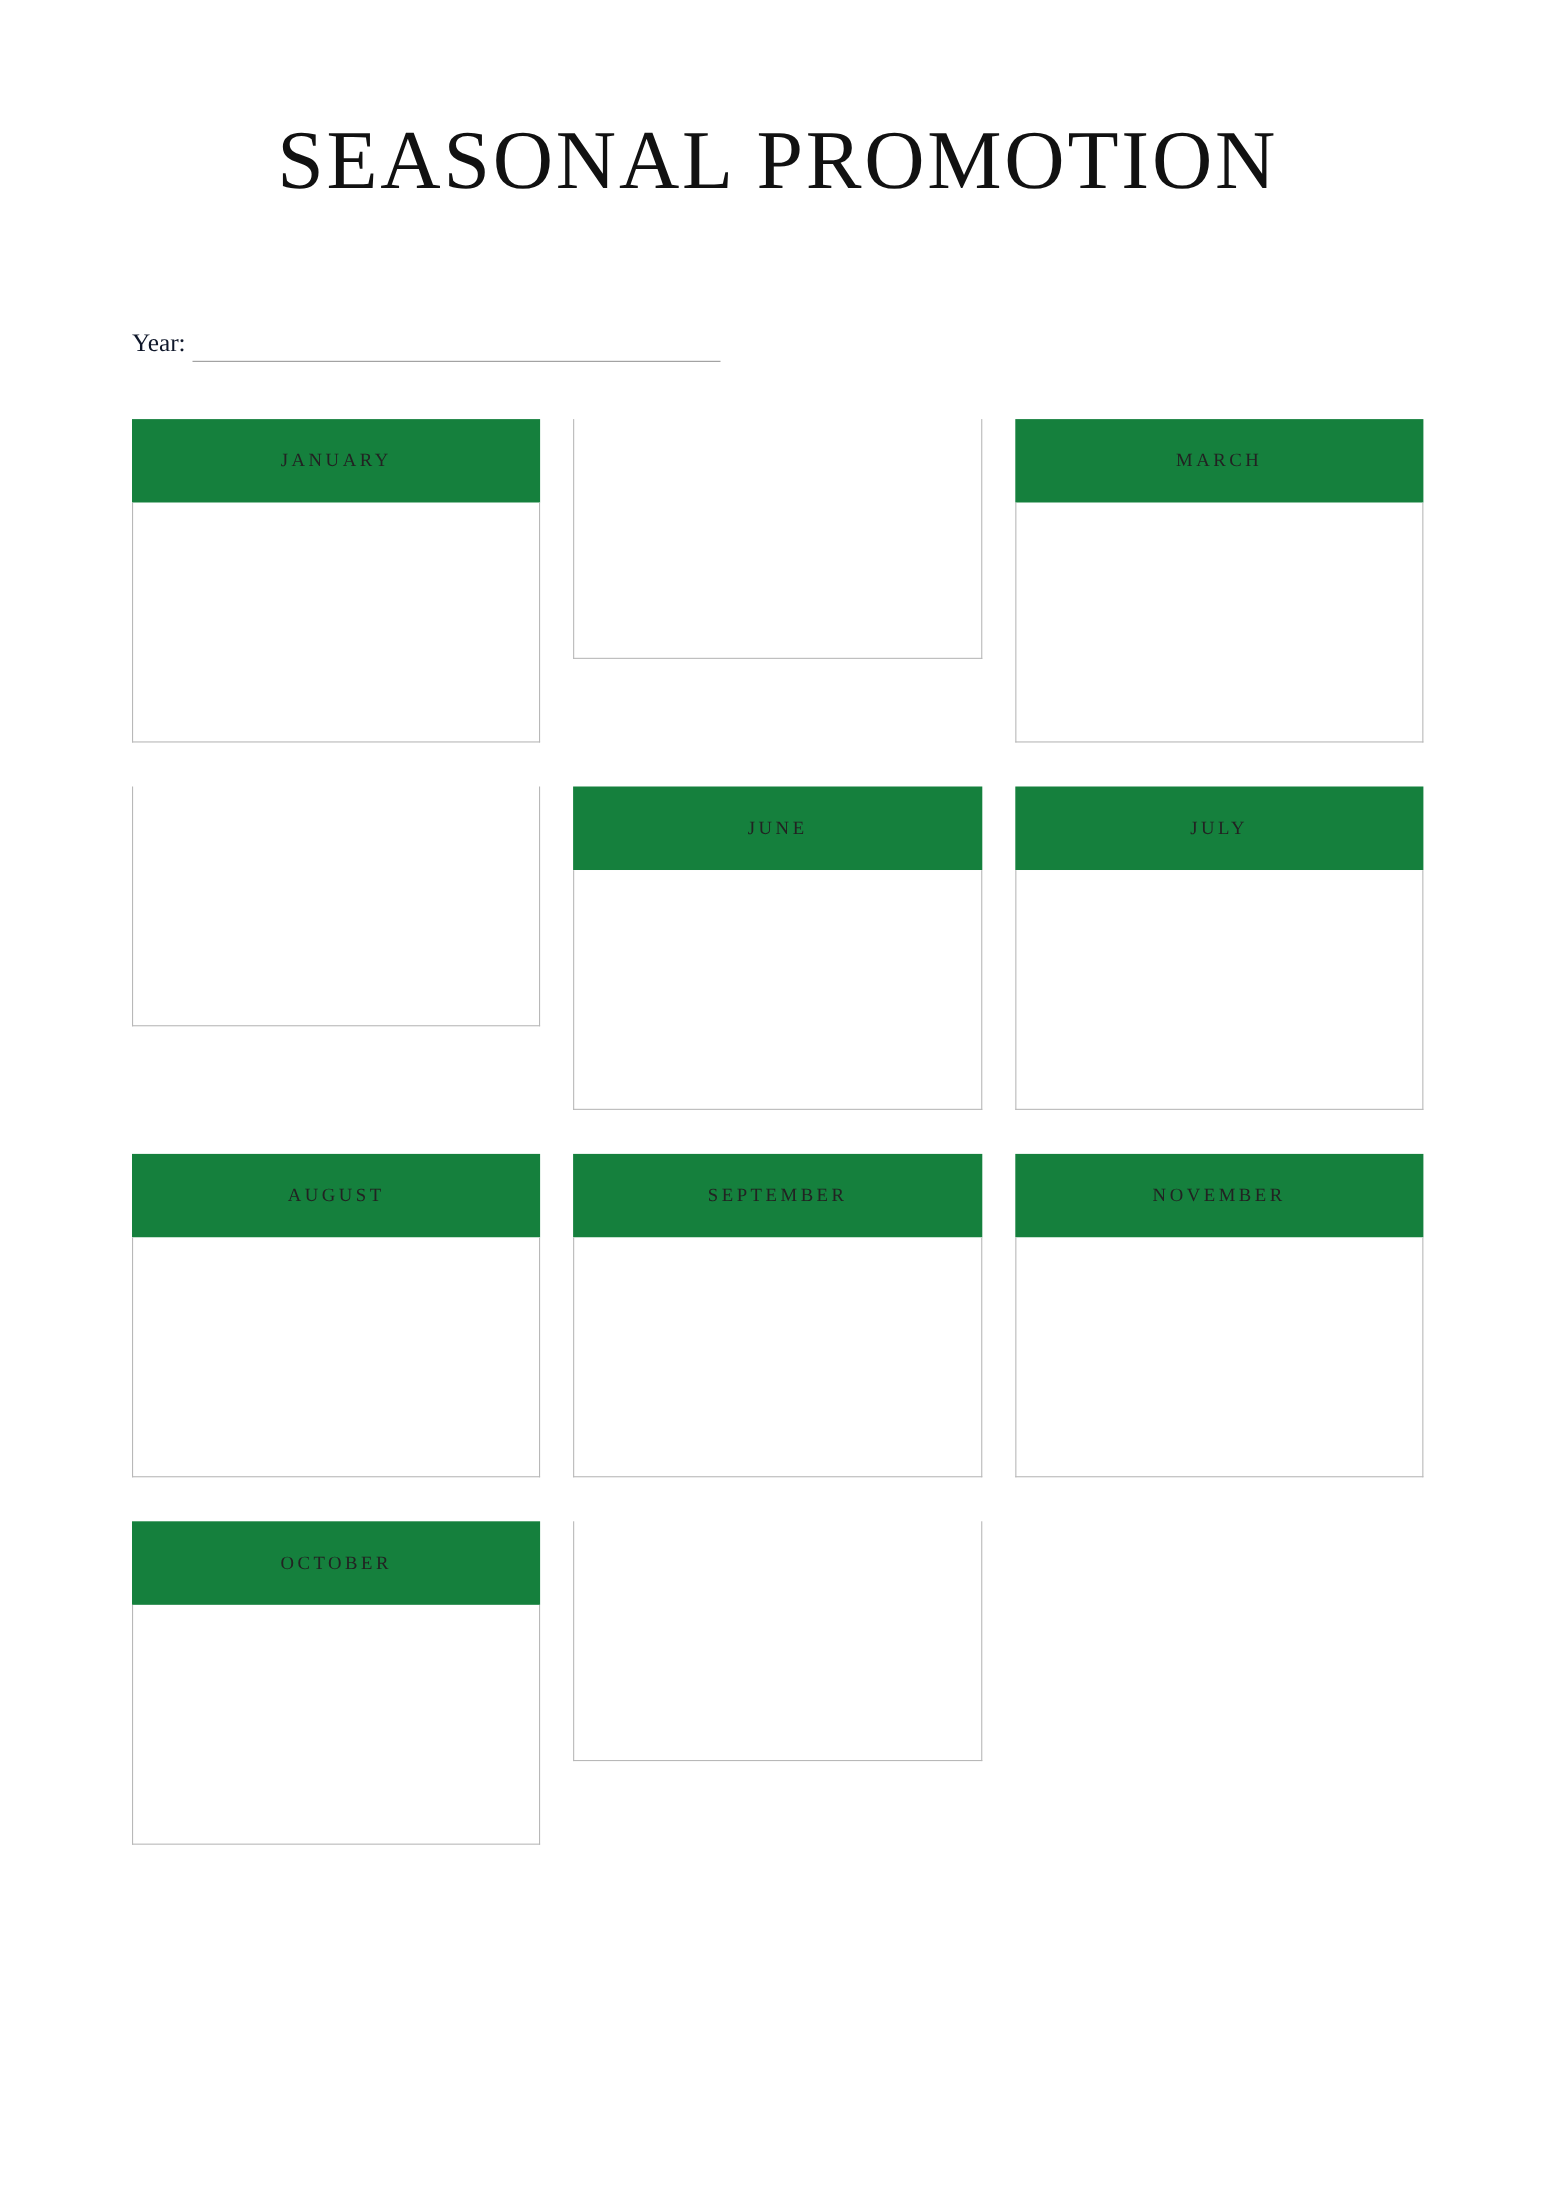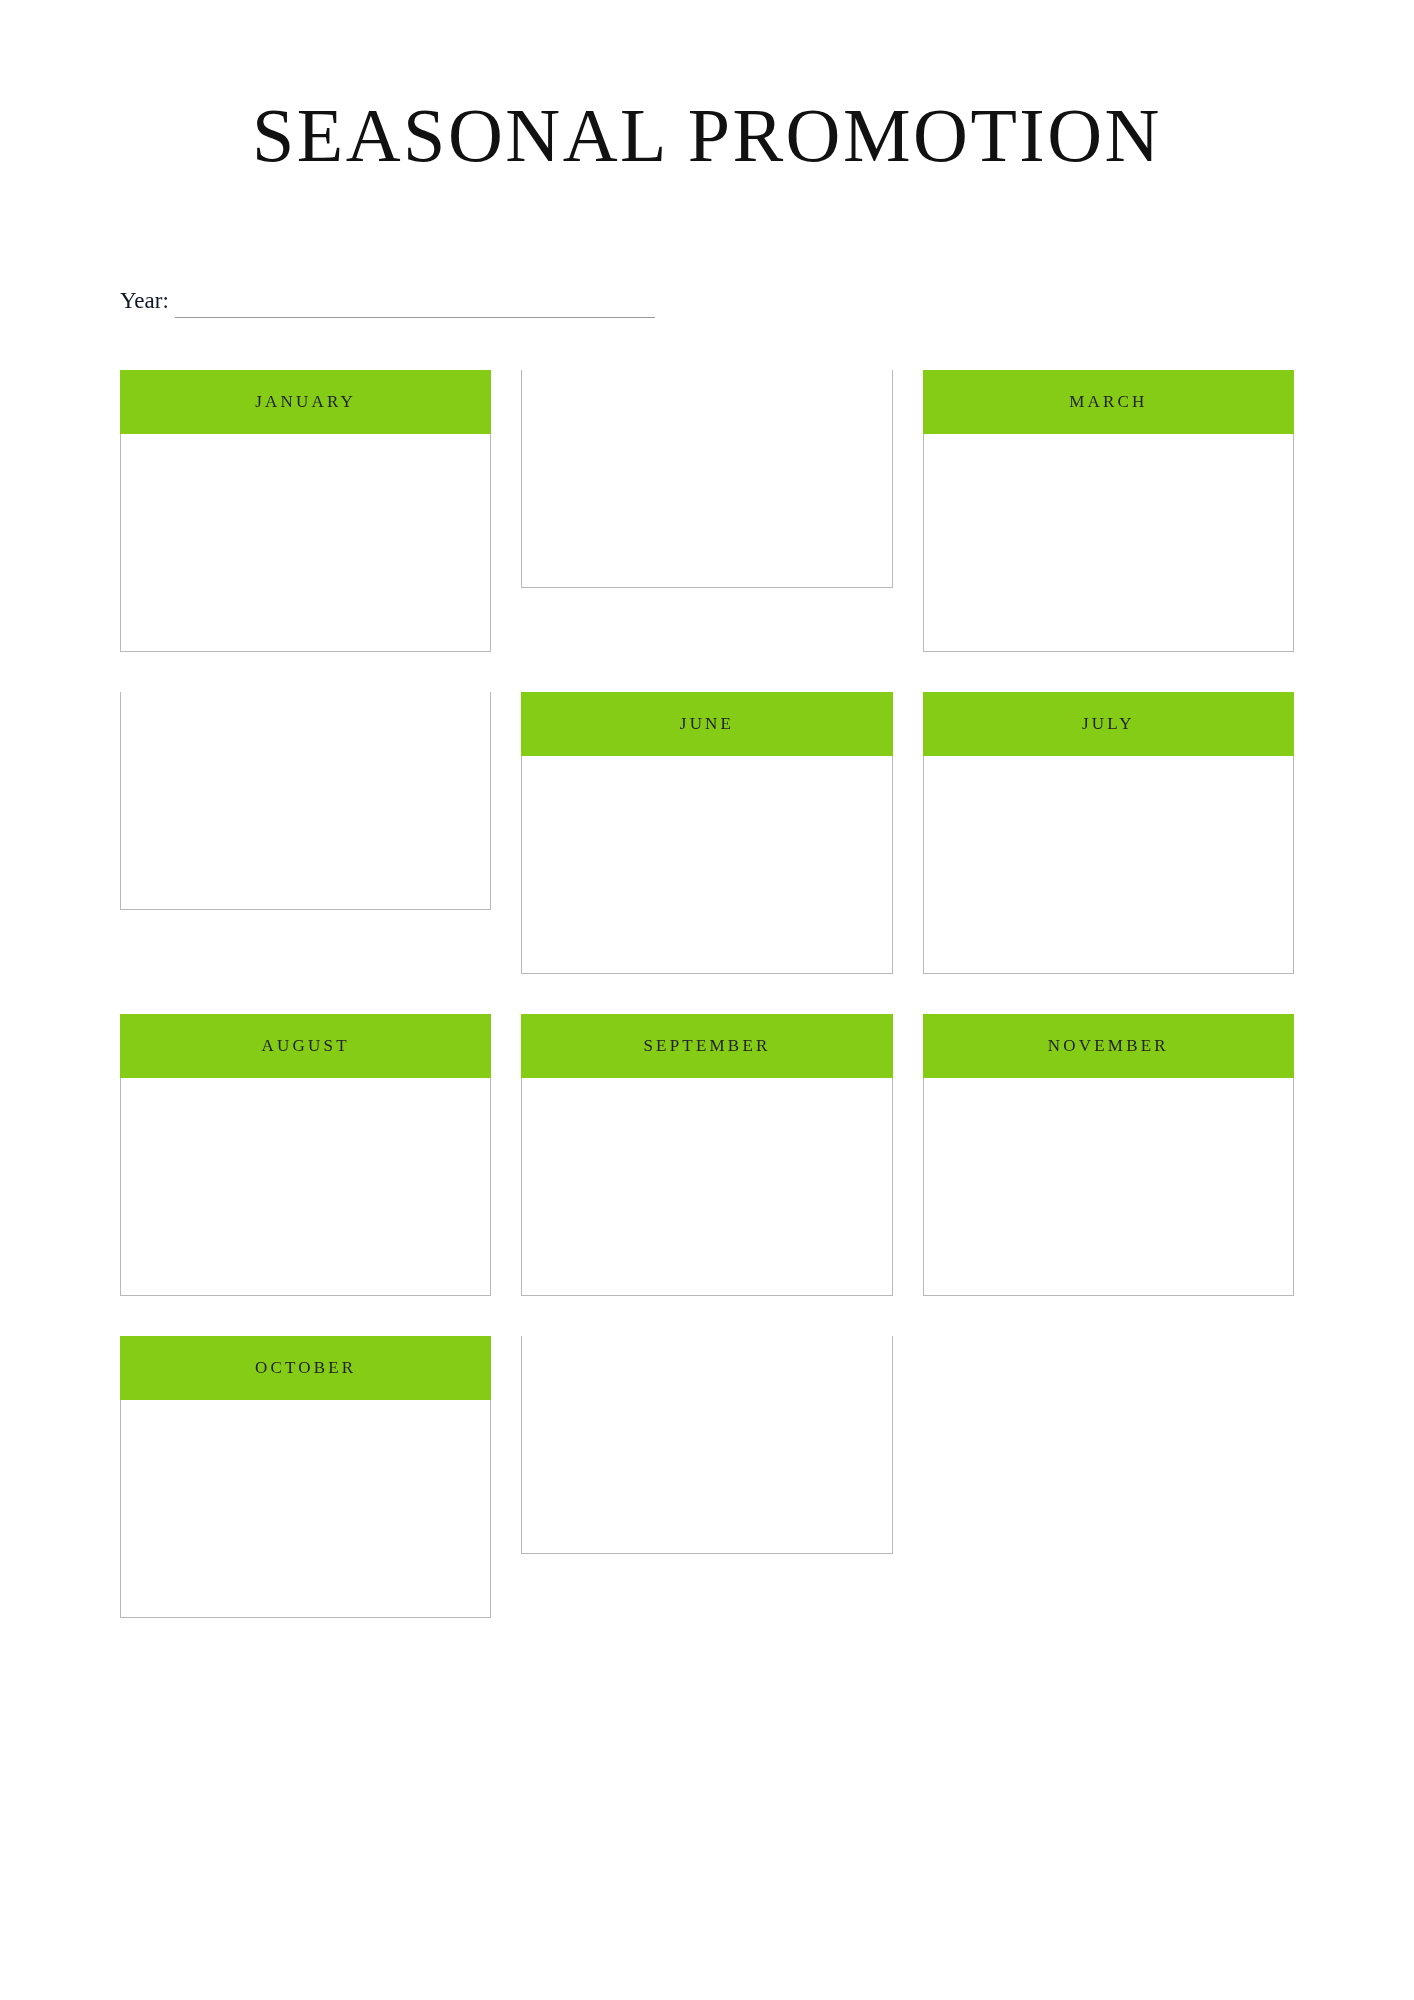--- a/index.html
+++ b/index.html
@@ -12,21 +12,21 @@
     background: #ffffff;
     font-family: "Liberation Serif", serif;
     color: #1a1a1a;
     overflow: hidden;
   }
   .page {
     position: relative;
     width: 1414px;
     height: 2000px;
     box-sizing: border-box;
-    padding: 0 120px;
+    padding: 11px 120px;
   }
   .page-title {
     margin: 0;
     padding-top: 96px;
     font-family: "Liberation Serif", serif;
     font-weight: 400;
     font-size: 76px;
     line-height: 1.05;
     letter-spacing: 2.5px;
     text-align: center;
@@ -71,22 +71,22 @@
     grid-template-columns: repeat(3, 1fr);
     grid-template-rows: repeat(4, auto);
     column-gap: 30px;
     row-gap: 40px;
   }
   .month-card {
     display: flex;
     flex-direction: column;
   }
   .month-header {
-    background: #84cc16;
-    height: 64px;
+    background: #15803d;
+    height: 76px;
     display: flex;
     align-items: center;
     justify-content: center;
     font-family: "Liberation Serif", serif;
     font-size: 17px;
     letter-spacing: 3.2px;
     color: #222222;
     text-transform: uppercase;
     text-align: center;
   }

